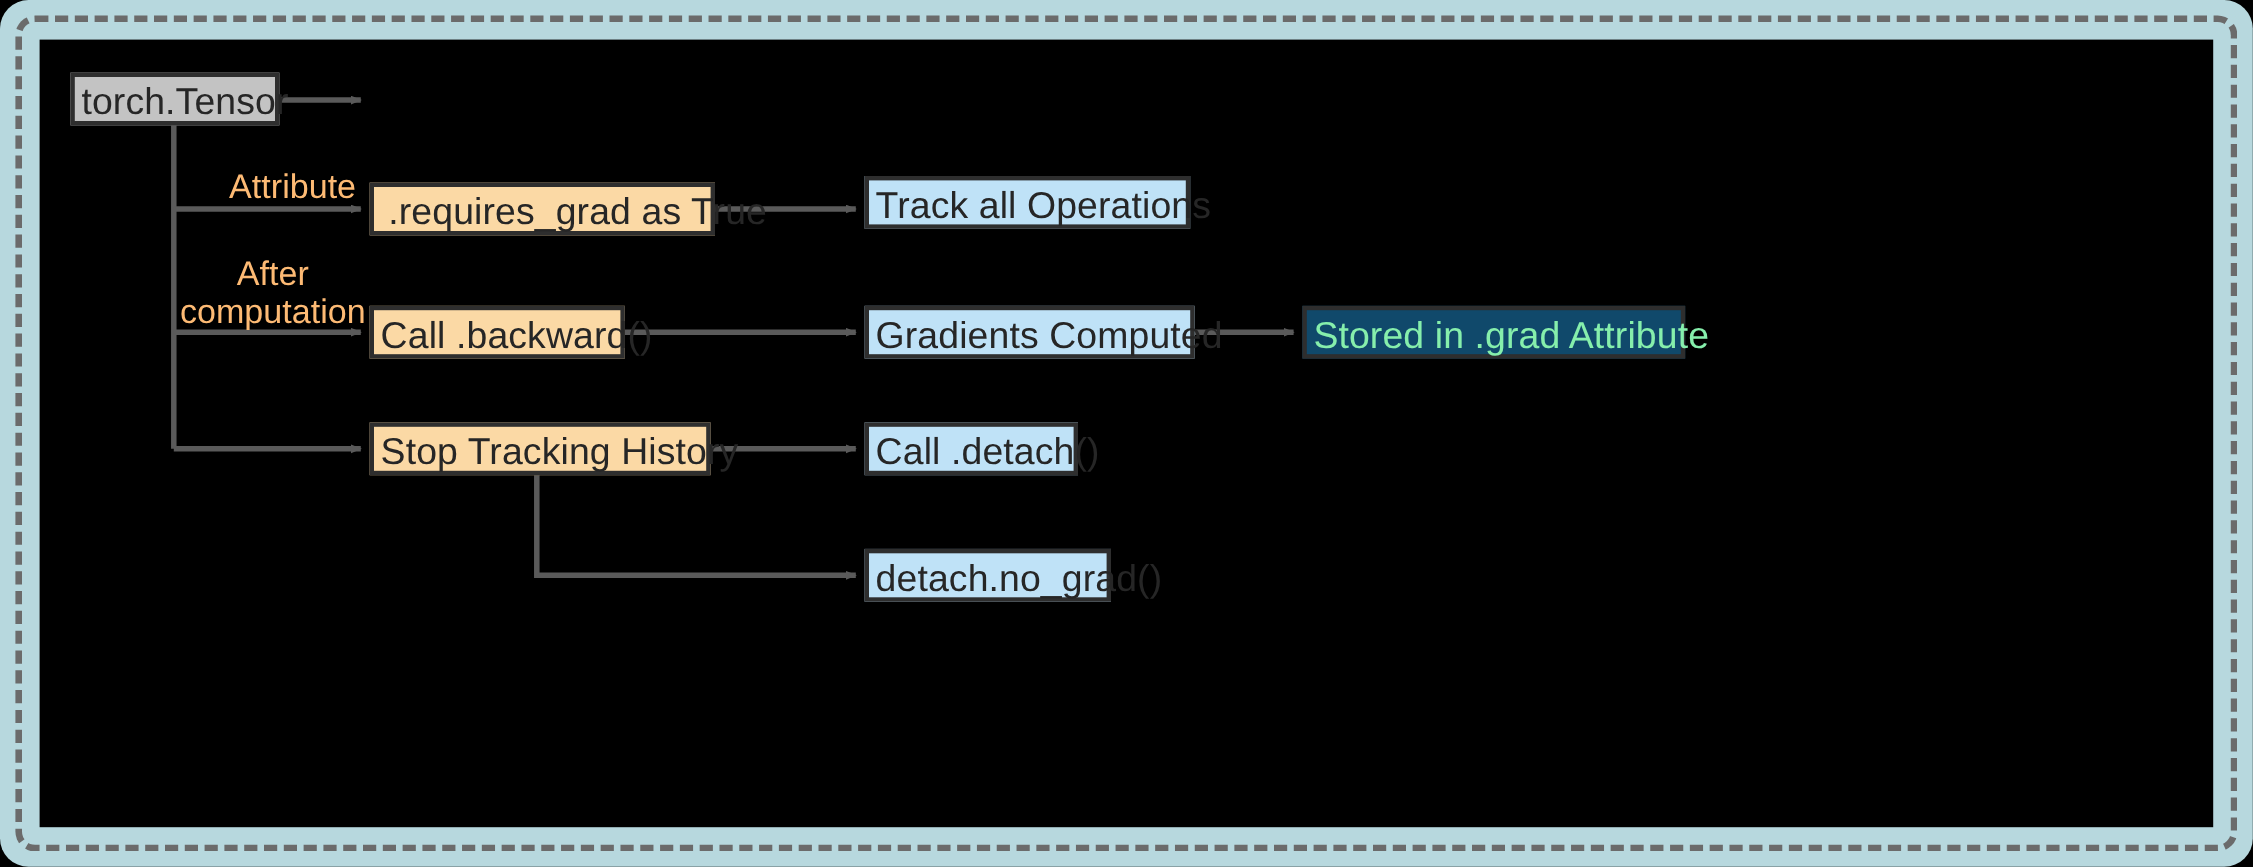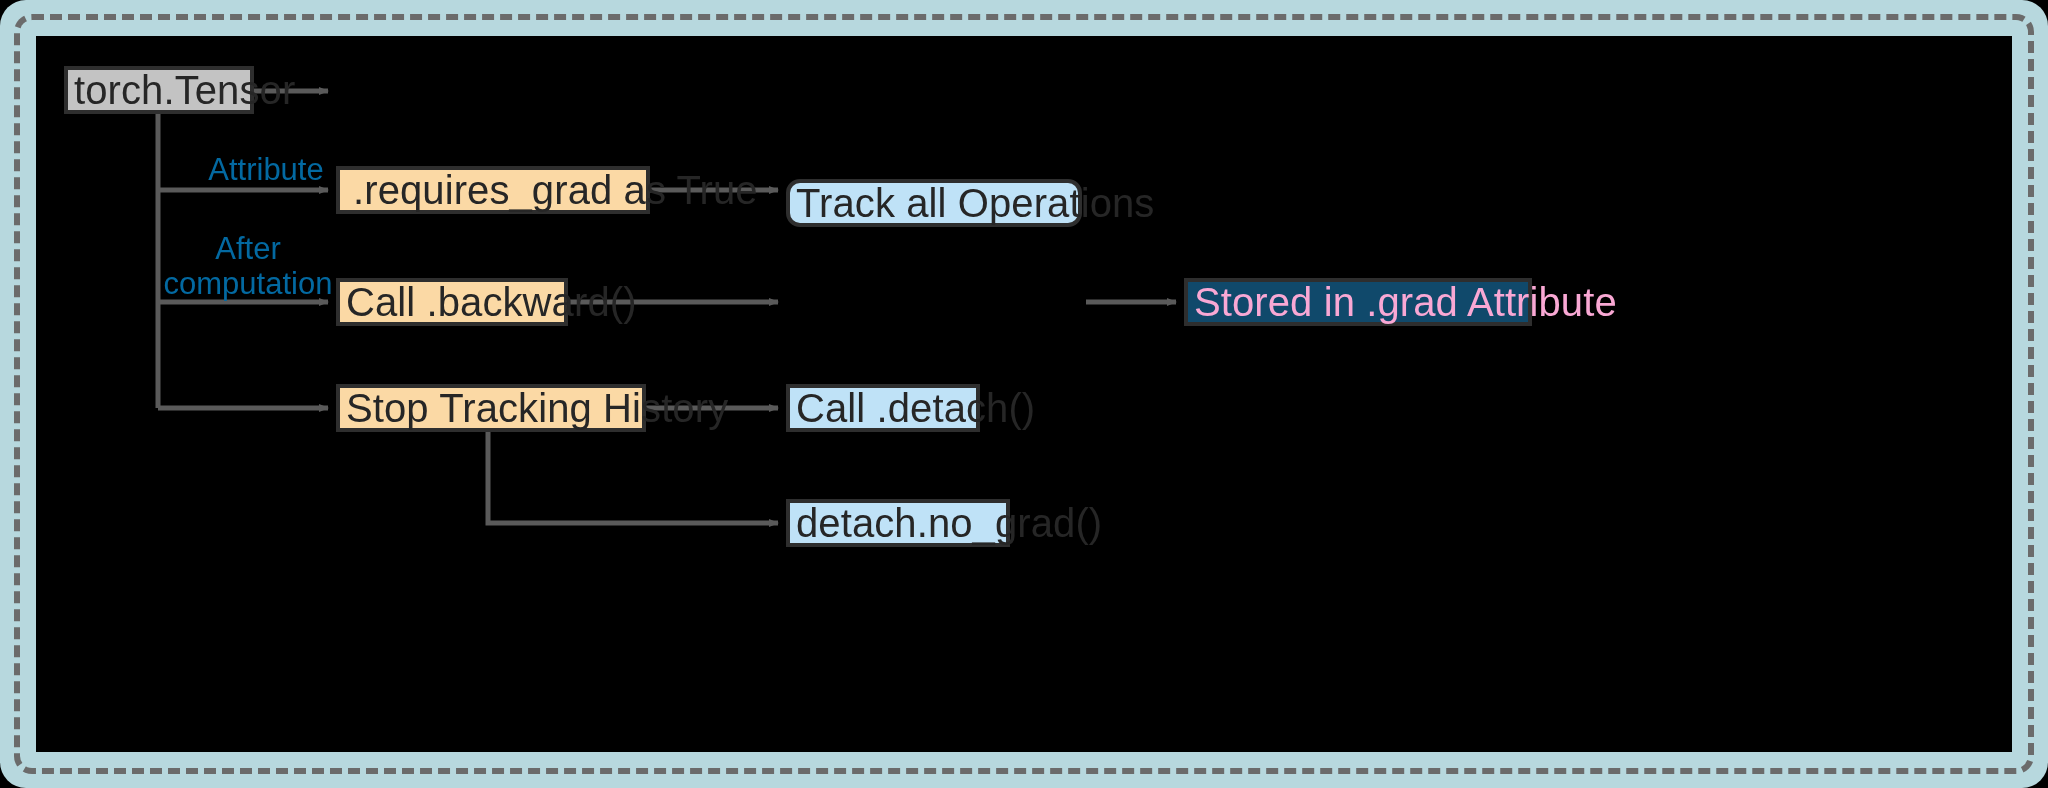--- a/index.html
+++ b/index.html
@@ -30,39 +30,39 @@
     position: absolute;
     left: 36px; top: 36px;
     width: 1976px; height: 716px;
     background: #000000;
   }
 
   
   .node {
     position: absolute;
     display: flex;
-    align-items: center;
+    align-items: flex-end;
     justify-content: flex-start;
     border: 4px solid #2e2e2e;
     color: #262626;
-    font-size: 40px;
+    font-size: 34px;
     line-height: 1;
     letter-spacing: .1px;
     padding: 0 6px;
     white-space: nowrap;
   }
   .node.blue   { background: #bfe2f7; }
   .node.orange { background: #fbd9a5; }
   .node.gray   { background: #c3c3c3; }
-  .node.navy   { background: #10496b; color: #f9a8d4; }
+  .node.navy   { background: #10496b; color: #86efac; }
 
   
   .edge-label {
     position: absolute;
-    color: #0369a1;
+    color: #fdba74;
     font-size: 31px;
     line-height: 1.12;
     text-align: center;
     white-space: pre-line;
     pointer-events: none;
   }
   svg.edges {
     position: absolute;
     left: 0; top: 0;
     width: 1976px; height: 716px;
@@ -114,28 +114,31 @@
 
     <div class="node gray" style="left:28px; top:30px; width:190px; height:48px;">
       <span>torch.Tensor</span>
     </div>
 
 
     <div class="node orange" style="left:300px; top:130px; width:314px; height:48px;padding-left:13px;">
       <span>.requires_grad as True</span>
     </div>
 
-    <div class="node blue" style="left:750px; top:143px; width:296px; height:48px;border-radius:14px;">
+    <div class="node blue" style="left:750px; top:124px; width:296px; height:48px;">
       <span>Track all Operations</span>
     </div>
 
     <div class="node orange" style="left:300px; top:242px; width:232px; height:48px;">
       <span>Call .backward()</span>
     </div>
 
+    <div class="node blue" style="left:750px; top:242px; width:300px; height:48px;">
+      <span>Gradients Computed</span>
+    </div>
 
     <div class="node navy" style="left:1148px; top:242px; width:348px; height:48px;">
       <span>Stored in .grad Attribute</span>
     </div>
 
     <div class="node blue" style="left:750px; top:348px; width:194px; height:48px;">
       <span>Call .detach()</span>
     </div>
 
     <div class="node orange" style="left:300px; top:348px; width:310px; height:48px;">

